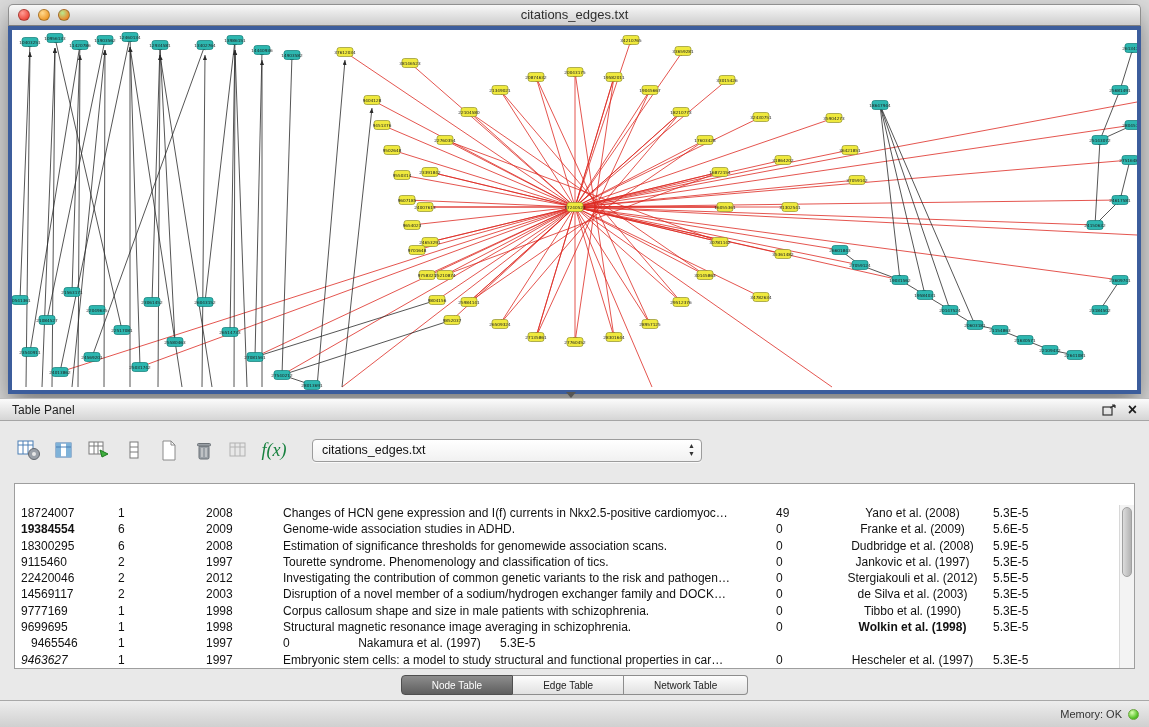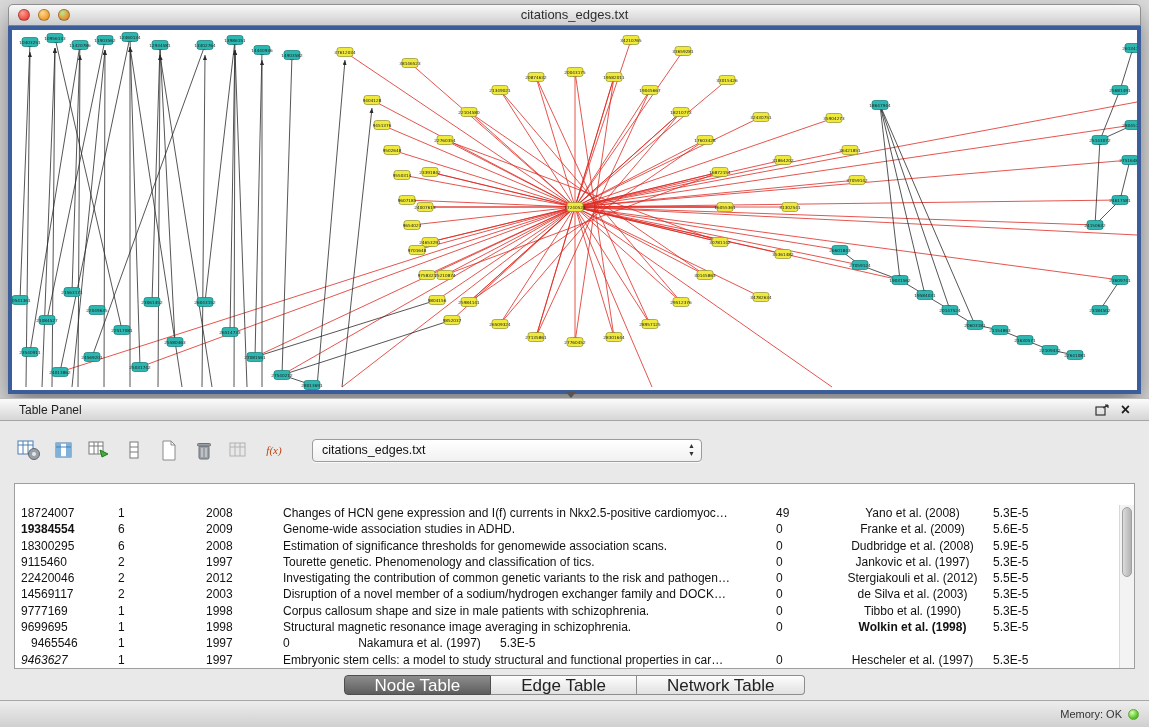--- a/index.html
+++ b/index.html
@@ -37,32 +37,32 @@
 
   .collapse-arrow {
     position:absolute; left:566px; top:392px; width:0; height:0;
     border-left:5px solid transparent; border-right:5px solid transparent;
     border-top:6px solid #555;
   }
 
   
   .table-panel { position:absolute; left:0; top:398px; width:1149px; height:302px; background:#e9e9e9; }
   .panel-header {
-    height:23px; display:flex; align-items:center; padding:0 19px;
+    height:23px; display:flex; align-items:center; padding:0 12px;
     background:linear-gradient(#fbfbfb,#d5d5d5);
     border-top:1px solid #bdbdbd; border-bottom:1px solid #a5a5a5;
     font-size:12px; color:#222;
   }
   .panel-header .ph-title { flex:1; }
   .panel-actions { display:flex; align-items:center; gap:12px; }
   .close-x { font-size:16px; font-weight:bold; color:#1d1d1d; line-height:14px; cursor:default; }
 
   .toolbar { position:absolute; top:37px; left:16px; height:30px; display:flex; align-items:center; gap:9px; }
   .tool-btn { width:26px; height:26px; display:flex; align-items:center; justify-content:center; background:transparent; border:0; }
-  .fx-label { font-size:11px; font-style:italic; color:#c2410c; font-family:"Liberation Serif", serif; }
+  .fx-label { font-size:18px; font-style:italic; color:#15803d; font-family:"Liberation Serif", serif; }
 
   .combo {
     margin-left:16px; width:390px; height:23px; position:relative;
     background:linear-gradient(#ffffff,#f1f1f1);
     border:1px solid #9c9c9c; border-radius:4px;
     display:flex; align-items:center; padding-left:9px;
     font-size:12.5px; color:#111;
     box-shadow:0 1px 0 rgba(255,255,255,.7);
   }
   .combo .stepper { position:absolute; right:6px; top:2px; display:flex; flex-direction:column; align-items:center; }
@@ -91,21 +91,21 @@
     background:#f3f3f3; border-left:1px solid #d8d8d8;
   }
   .vscroll .thumb {
     margin:2px; height:70px; border-radius:6px;
     background:linear-gradient(90deg,#dcdcdc,#b2b2b2);
     border:1px solid #a0a0a0;
   }
 
   .tabs { position:absolute; left:0; right:0; top:277px; display:flex; justify-content:center; }
   .tab {
-    height:20px; line-height:19px; padding:0 30px; font-size:17px;
+    height:20px; line-height:19px; padding:0 30px; font-size:10px;
     border:1px solid #8d8d8d; border-left-width:0;
     background:linear-gradient(#fdfdfd,#e1e1e1); color:#222;
   }
   .tab:first-child { border-left-width:1px; border-radius:4px 0 0 4px; }
   .tab:last-child { border-radius:0 4px 4px 0; }
   .tab.active { background:linear-gradient(#8d8d8d,#5e5e5e); border-color:#4f4f4f; color:#fff; }
 
   
   .statusbar {
     position:absolute; left:0; top:700px; width:1149px; height:27px;
@@ -762,21 +762,21 @@
           <div class="td" style="width: 77px;">2008</div>
           <div class="td" style="width: 493px;">Estimation of significance thresholds for genomewide association scans.</div>
           <div class="td" style="width: 68px;">0</div>
           <div class="td center" style="width: 149px;">Dudbridge et al. (2008)</div>
           <div class="td" style="width: 100px;">5.9E-5</div>
         </div>
         <div class="tr">
           <div class="td" style="width: 97px;">9115460</div>
           <div class="td" style="width: 88px;">2</div>
           <div class="td" style="width: 77px;">1997</div>
-          <div class="td" style="width: 493px;">Tourette genetic. Phenomenology and classification of tics.</div>
+          <div class="td" style="width: 493px;">Tourette syndrome. Phenomenology and classification of tics.</div>
           <div class="td" style="width: 68px;">0</div>
           <div class="td center" style="width: 149px;">Jankovic et al. (1997)</div>
           <div class="td" style="width: 100px;">5.3E-5</div>
         </div>
         <div class="tr">
           <div class="td" style="width: 97px;">22420046</div>
           <div class="td" style="width: 88px;">2</div>
           <div class="td" style="width: 77px;">2012</div>
           <div class="td" style="width: 493px;">Investigating the contribution of common genetic variants to the risk and pathogen…</div>
           <div class="td" style="width: 68px;">0</div>

